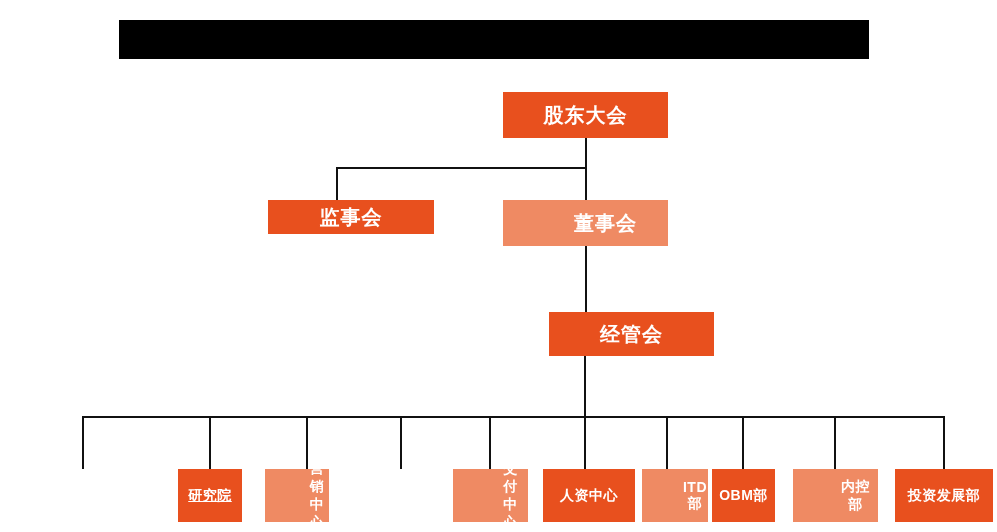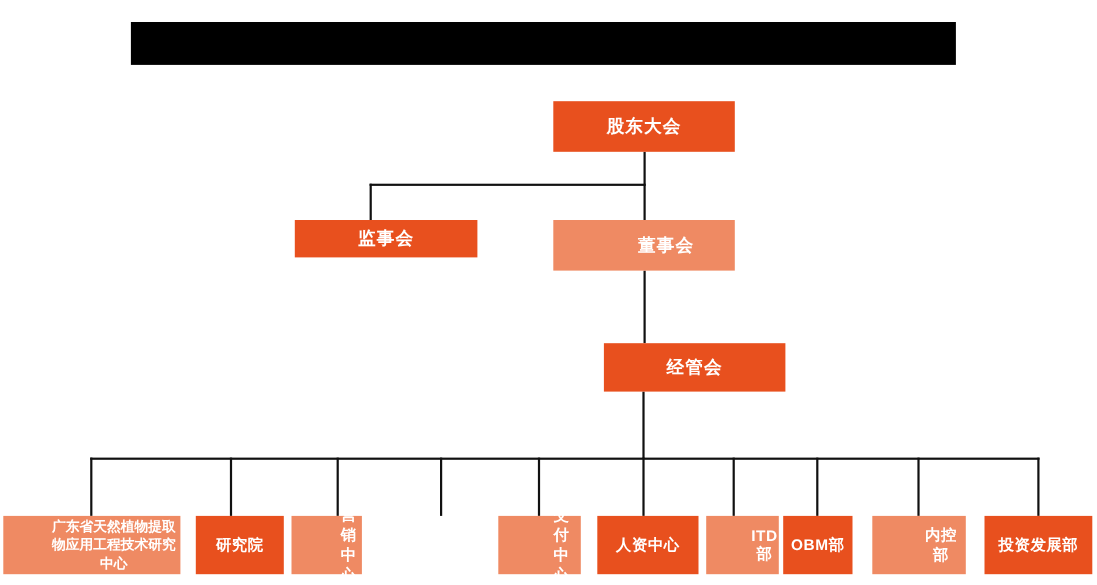--- a/index.html
+++ b/index.html
@@ -23,31 +23,31 @@
     align-items: center;
     justify-content: center;
     color: #ffffff;
     font-weight: bold;
     text-align: center;
     box-sizing: border-box;
     padding: 2px 4px;
   }
   .primary   { background: #E8501E; }
   .secondary { background: #EF8A63; padding-left: 44px; }
-  .lvl-main  { font-size: 16px; letter-spacing: 1px; }
+  .lvl-main  { font-size: 20px; letter-spacing: 1px; }
   .lvl-dept  { font-size: 14px; letter-spacing: 0.5px; }
 
   .n-shareholders { left:503px; top:92px;  width:165px; height:46px; }
   .n-supervisory  { left:254px; top:200px; width:166px; height:34px;margin-left:14px; }
   .n-board        { left:503px; top:200px; width:165px; height:46px; }
   .n-management   { left:503px; top:312px; width:165px; height:44px;margin-left:46px; }
 
   .dept { top:469px; height:53px; }
   .d0 { left:3px;   width:161px; font-size:12.5px; line-height:1.3; letter-spacing:0; }
-  .d1 { left:178px; width:80px; }
+  .d1 { left:178px; width:64px;text-decoration:underline; }
   .d2 { left:265px; width:64px; }
   .d3 { left:365px; width:73px; }
   .d4 { left:453px; width:75px; }
   .d5 { left:543px; width:92px; }
   .d6 { left:642px; width:66px; }
   .d7 { left:712px; width:63px; }
   .d8 { left:793px; width:85px; }
   .d9 { left:895px; width:98px; }
 
   .line { position:absolute; background:#111111; }
@@ -87,21 +87,20 @@
   <div class="line drop p8"></div>
   <div class="line drop p9"></div>
 
   <div class="node primary lvl-main n-shareholders">股东大会</div>
 
   <div class="node primary lvl-main n-supervisory">监事会</div>
   <div class="node secondary lvl-main n-board">董事会</div>
 
   <div class="node primary lvl-main n-management">经管会</div>
 
-  <div class="node secondary lvl-dept dept d0">广东省天然植物提取物应用工程技术研究中心</div>
   <div class="node primary lvl-dept dept d1">研究院</div>
   <div class="node secondary lvl-dept dept d2">营销中心</div>
   <div class="node secondary lvl-dept dept d4">交付中心</div>
   <div class="node primary lvl-dept dept d5">人资中心</div>
   <div class="node secondary lvl-dept dept d6">ITD部</div>
   <div class="node secondary lvl-dept dept d8">内控部</div>
   <div class="node primary lvl-dept dept d7">OBM部</div>
   <div class="node primary lvl-dept dept d9">投资发展部</div>
 
 </div>

